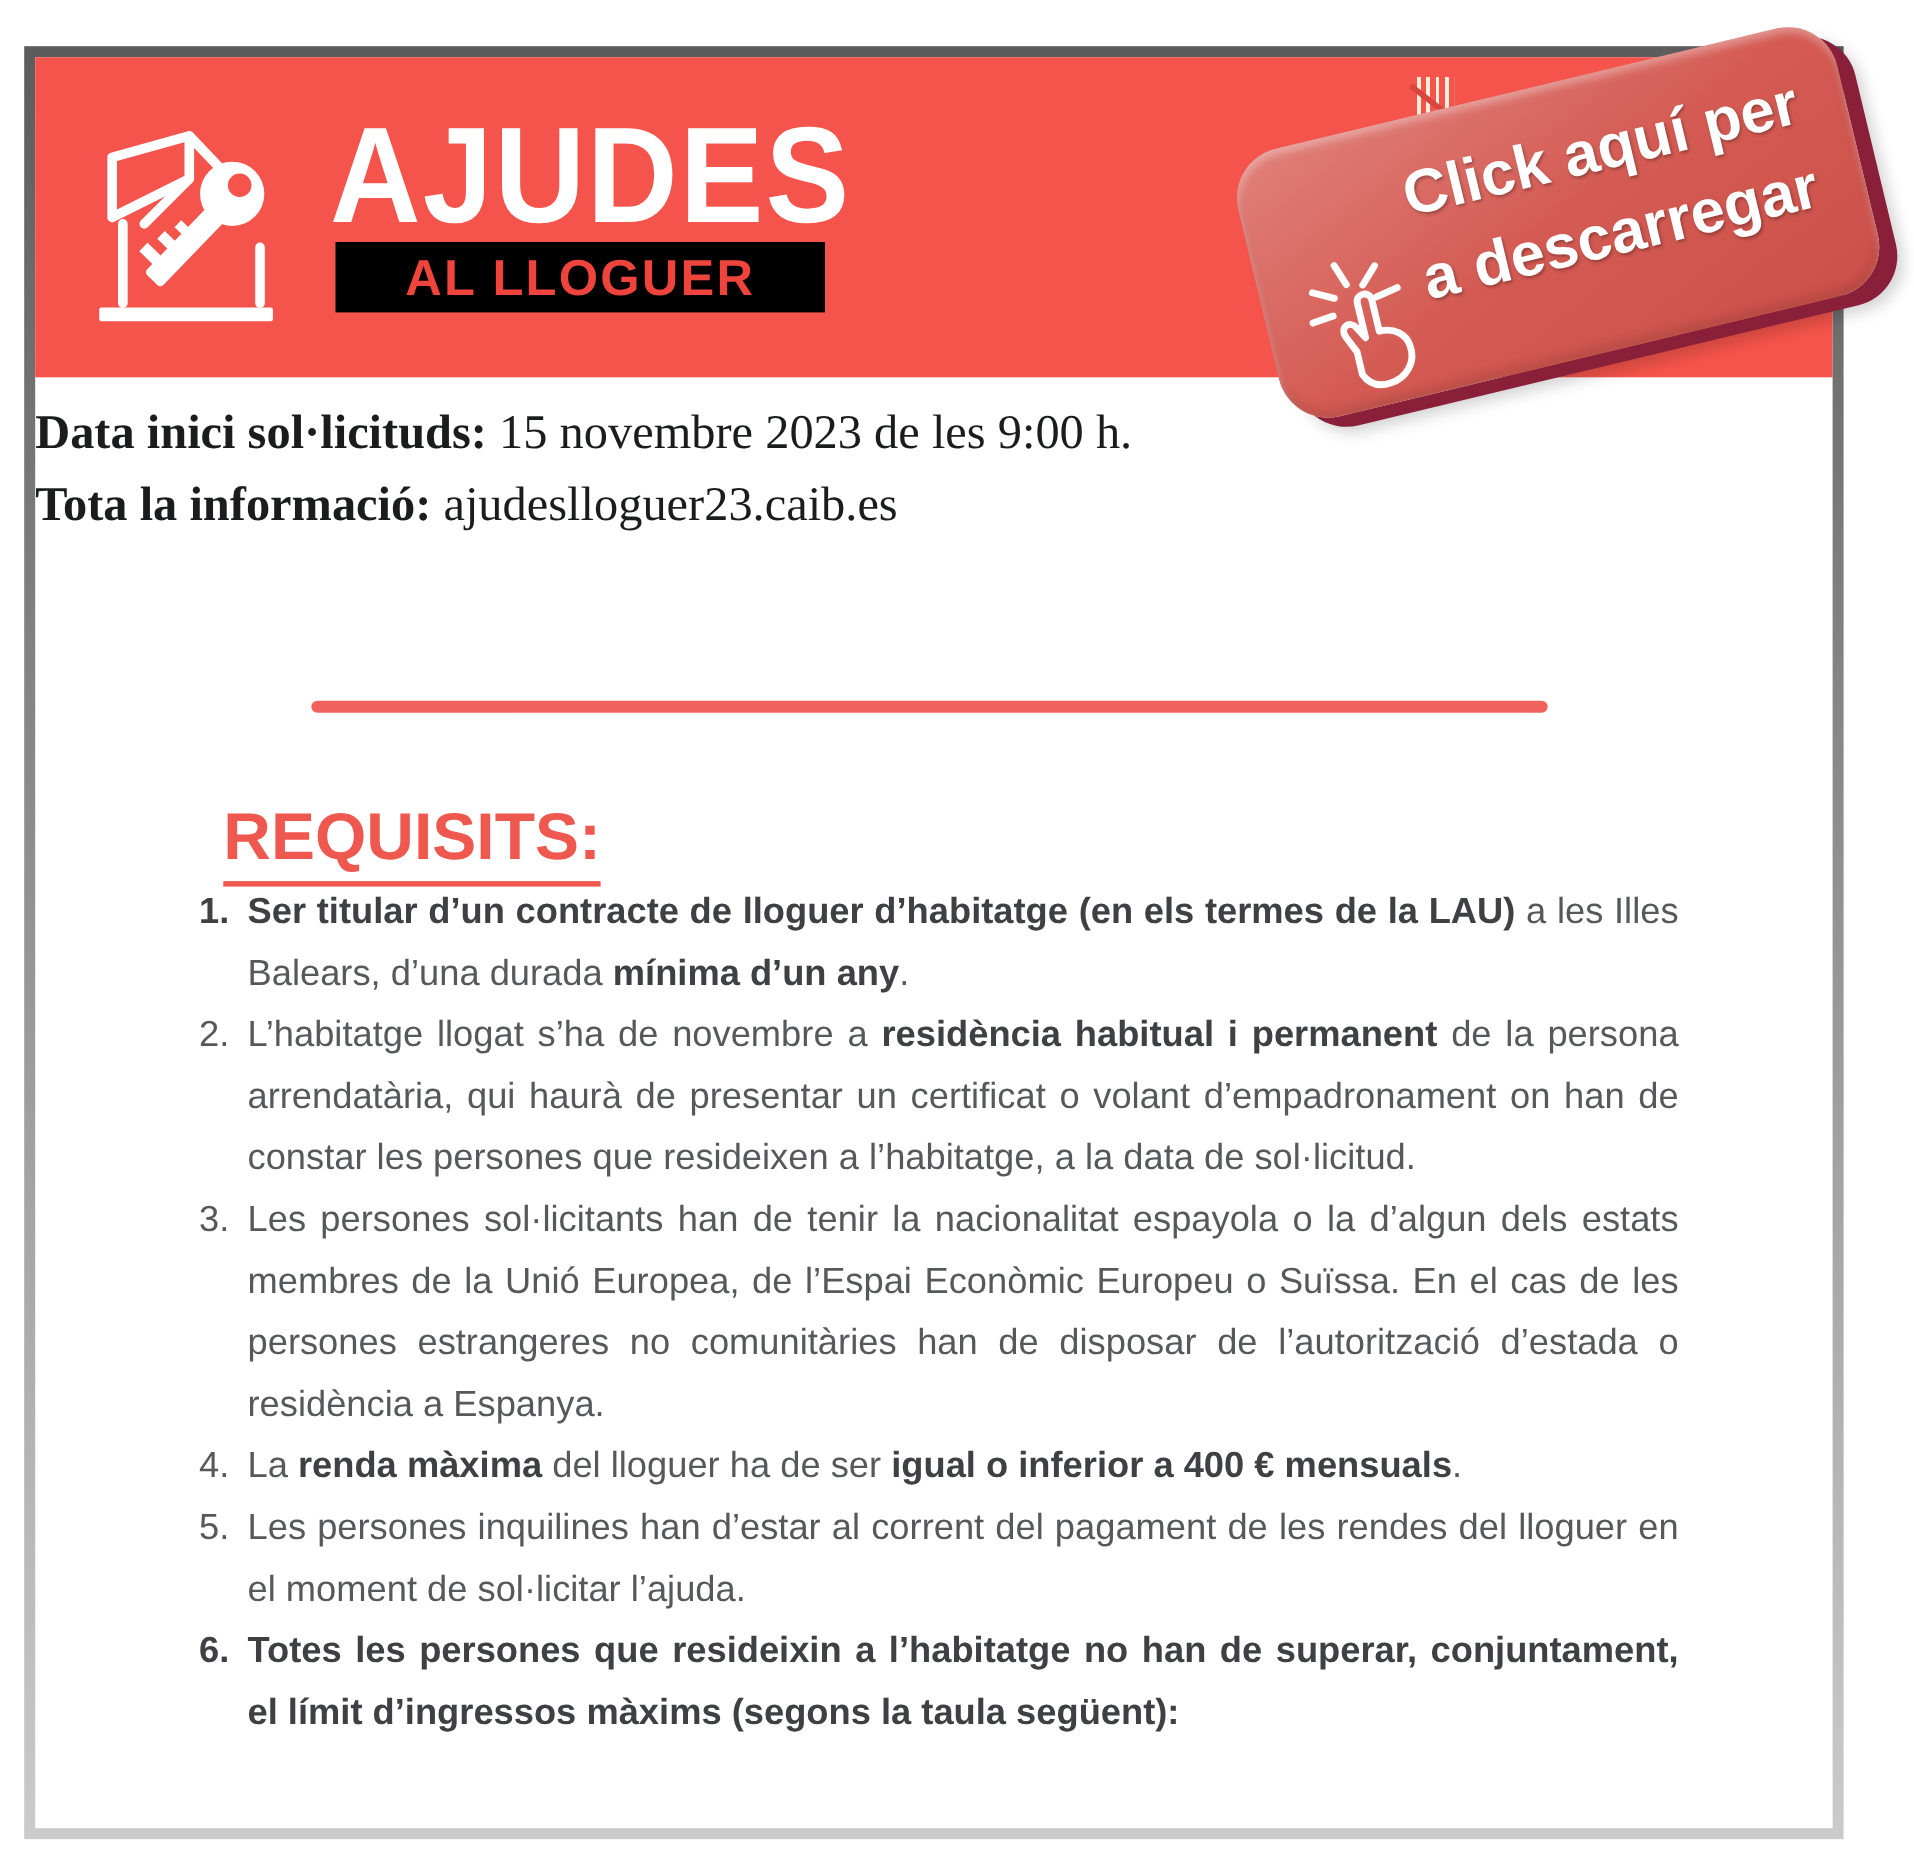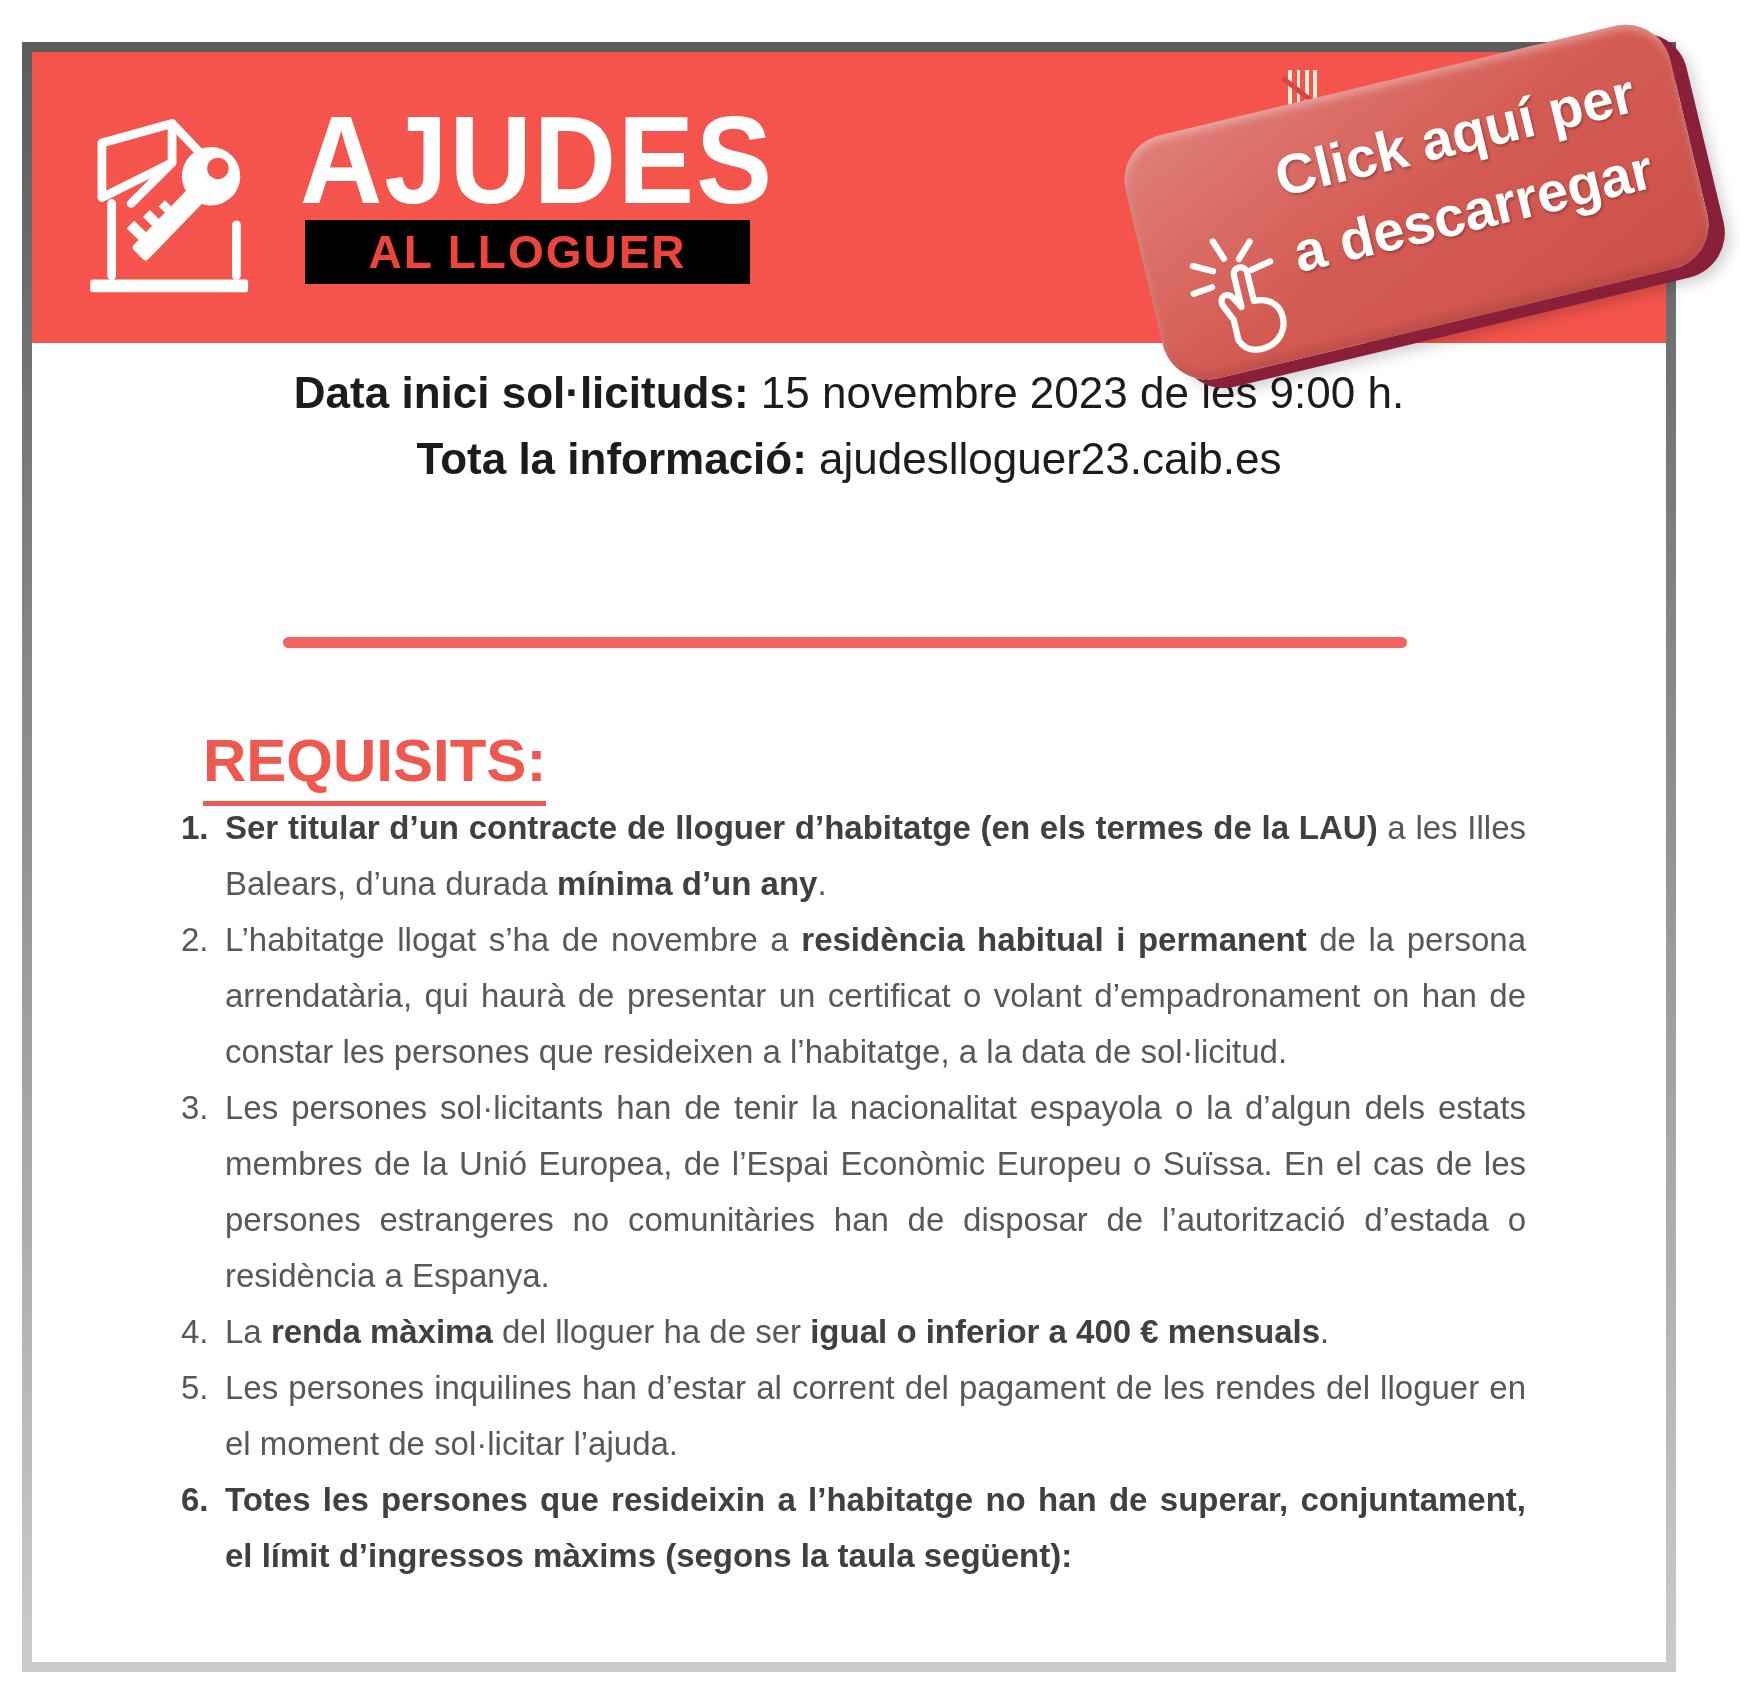--- a/index.html
+++ b/index.html
@@ -15,22 +15,22 @@
   .logo-title{position:absolute;left:268px;top:46px;font-size:124px;line-height:1;font-weight:800;
               color:#ffffff;letter-spacing:2px;transform:scaleX(.92);transform-origin:left top;white-space:nowrap;}
   .logo-subtitle{position:absolute;left:273px;top:168px;width:445px;height:64px;background:#000000;
                  display:flex;align-items:center;justify-content:center;}
   .logo-subtitle span{color:var(--logo-red,#ee443c);font-weight:800;font-size:46px;letter-spacing:2px;white-space:nowrap;}
   .flag{position:absolute;left:1256px;top:18px;width:34px;height:48px;
         background:repeating-linear-gradient(90deg,#f6eed8 0 3.5px,rgba(246,238,216,0) 3.5px 8.5px);}
   .flag:after{content:"";position:absolute;left:-4px;top:6px;width:52px;height:5px;background:#d8453d;
               transform:rotate(38deg);transform-origin:left top;}
   
-  .dates{position:absolute;left:0;top:308px;width:100%;text-align:center;color:var(--dates-black,#1b1c1e);
-         font-size:44px;line-height:66px;}
+  .dates{position:absolute;left:0;top:308px;width:100%;text-align:left;color:var(--dates-black,#1b1c1e);
+         font-size:44px;line-height:66px;font-family:Liberation Serif, serif;}
   .dates .b{font-weight:bold;}
   
   .divider{position:absolute;left:251px;top:585px;width:1124px;height:11px;border-radius:6px;
            background:var(--divider-red,#f2625c);}
   
   .heading{position:absolute;left:171px;top:674px;display:inline-block;color:var(--heading-red,#ee584f);
            font-size:60px;font-weight:bold;border-bottom:5px solid var(--heading-red,#ee584f);padding-bottom:6px;}
   .req-list{position:absolute;left:149px;top:748px;width:1345px;color:var(--text-gray,#56585c);
             font-size:33px;line-height:56px;}
   .req-item{display:flex;}

